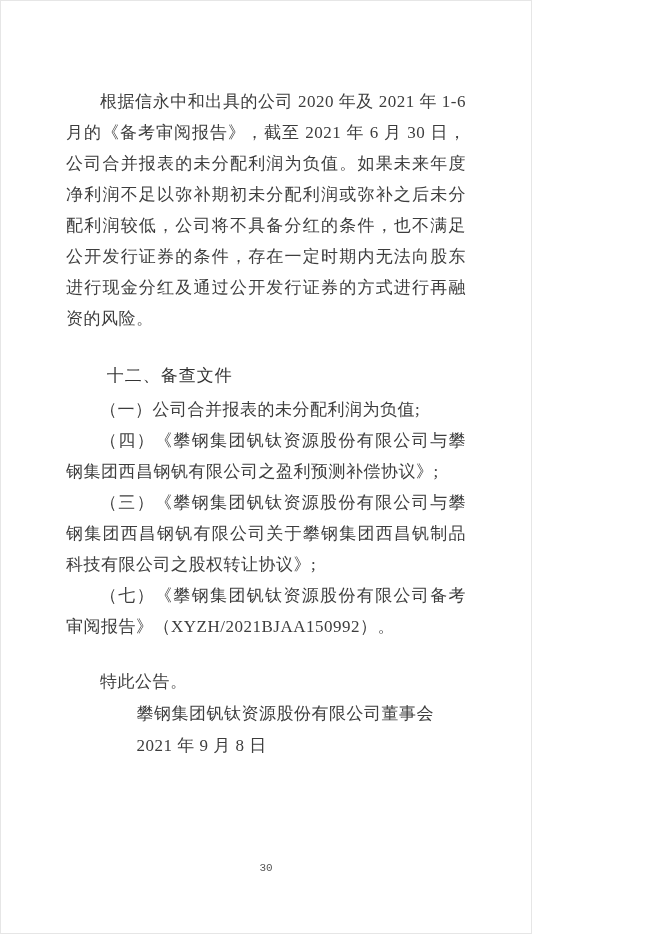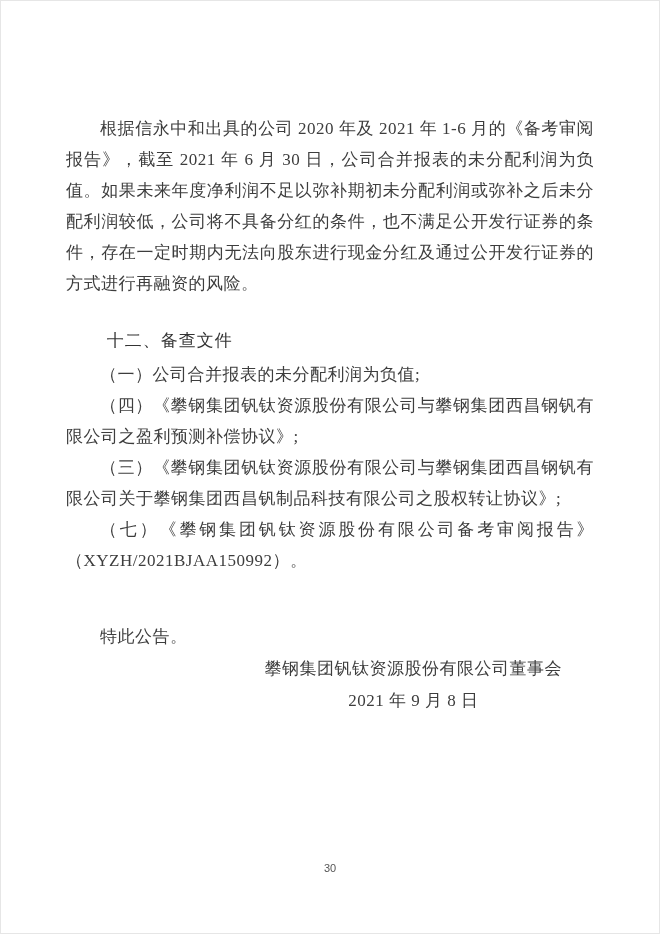--- a/index.html
+++ b/index.html
@@ -2,26 +2,26 @@
 <html><head>
 <meta charset="utf-8">
 <style>
   html, body {
     margin: 0;
     padding: 0;
     background: #ffffff;
   }
   .page {
     position: relative;
-    width: 660px;
+    width: 532px;
     height: 934px;
     background: #ffffff;
     box-sizing: border-box;
     box-shadow: inset 0 0 0 1px #e6e6e6;
-    padding: 113px 66px 0 66px;
+    padding: 86px 66px 0 66px;
     font-family: "Liberation Serif", "DejaVu Serif", serif;
     color: #3d3d3d;
     overflow: hidden;
   }
   .body-text {
     font-size: 17px;
     line-height: 31px;
     text-align: justify;
     text-indent: 2em;
     margin: 0;
@@ -31,46 +31,46 @@
     font-family: "Liberation Sans", "DejaVu Sans", sans-serif;
     font-weight: normal;
     font-size: 17px;
     line-height: 31px;
     color: #333333;
     margin: 26px 0 3px 0;
     text-indent: 2.4em;
     letter-spacing: 1px;
   }
   .closing {
-    margin-top: 45px;
+    margin-top: 24px;
   }
   .signature-block {
     width: fit-content;
     margin-left: auto;
     margin-right: 32px;
     margin-top: 1px;
     display: flex;
     flex-direction: column;
-    align-items: center;
+    align-items: flex-start;
   }
   .signature-line {
     font-size: 17px;
     line-height: 32px;
     margin: 0;
     letter-spacing: 0.5px;
   }
   .page-number {
     position: absolute;
     left: 0;
     right: 0;
     top: 862px;
     text-align: center;
     font-size: 11px;
     color: #555555;
-    font-family: Liberation Sans, sans-serif;
+    font-family: Liberation Mono, monospace;
   }
 </style>
 </head>
 <body>
 
 <div class="page">
 
   <p class="body-text">根据信永中和出具的公司 2020 年及 2021 年 1-6 月的《备考审阅报告》，截至 2021 年 6 月 30 日，公司合并报表的未分配利润为负值。如果未来年度净利润不足以弥补期初未分配利润或弥补之后未分配利润较低，公司将不具备分红的条件，也不满足公开发行证券的条件，存在一定时期内无法向股东进行现金分红及通过公开发行证券的方式进行再融资的风险。</p>
 
   <h2 class="section-heading">十二、备查文件</h2>

